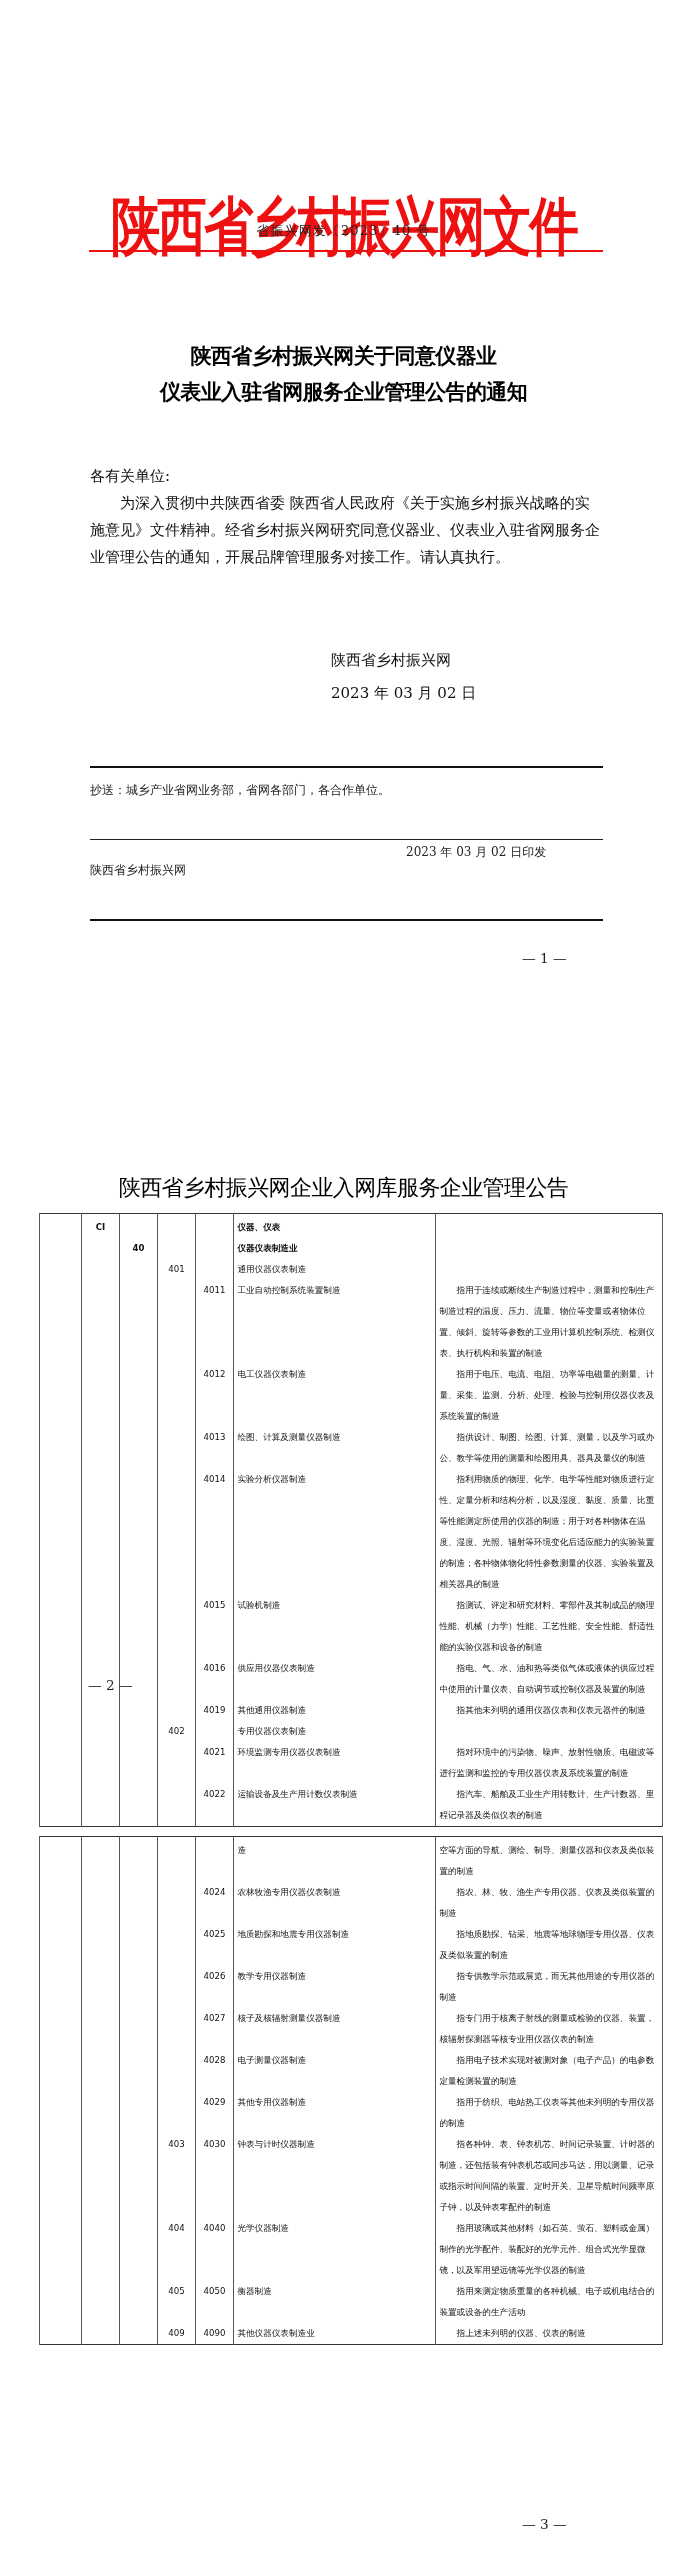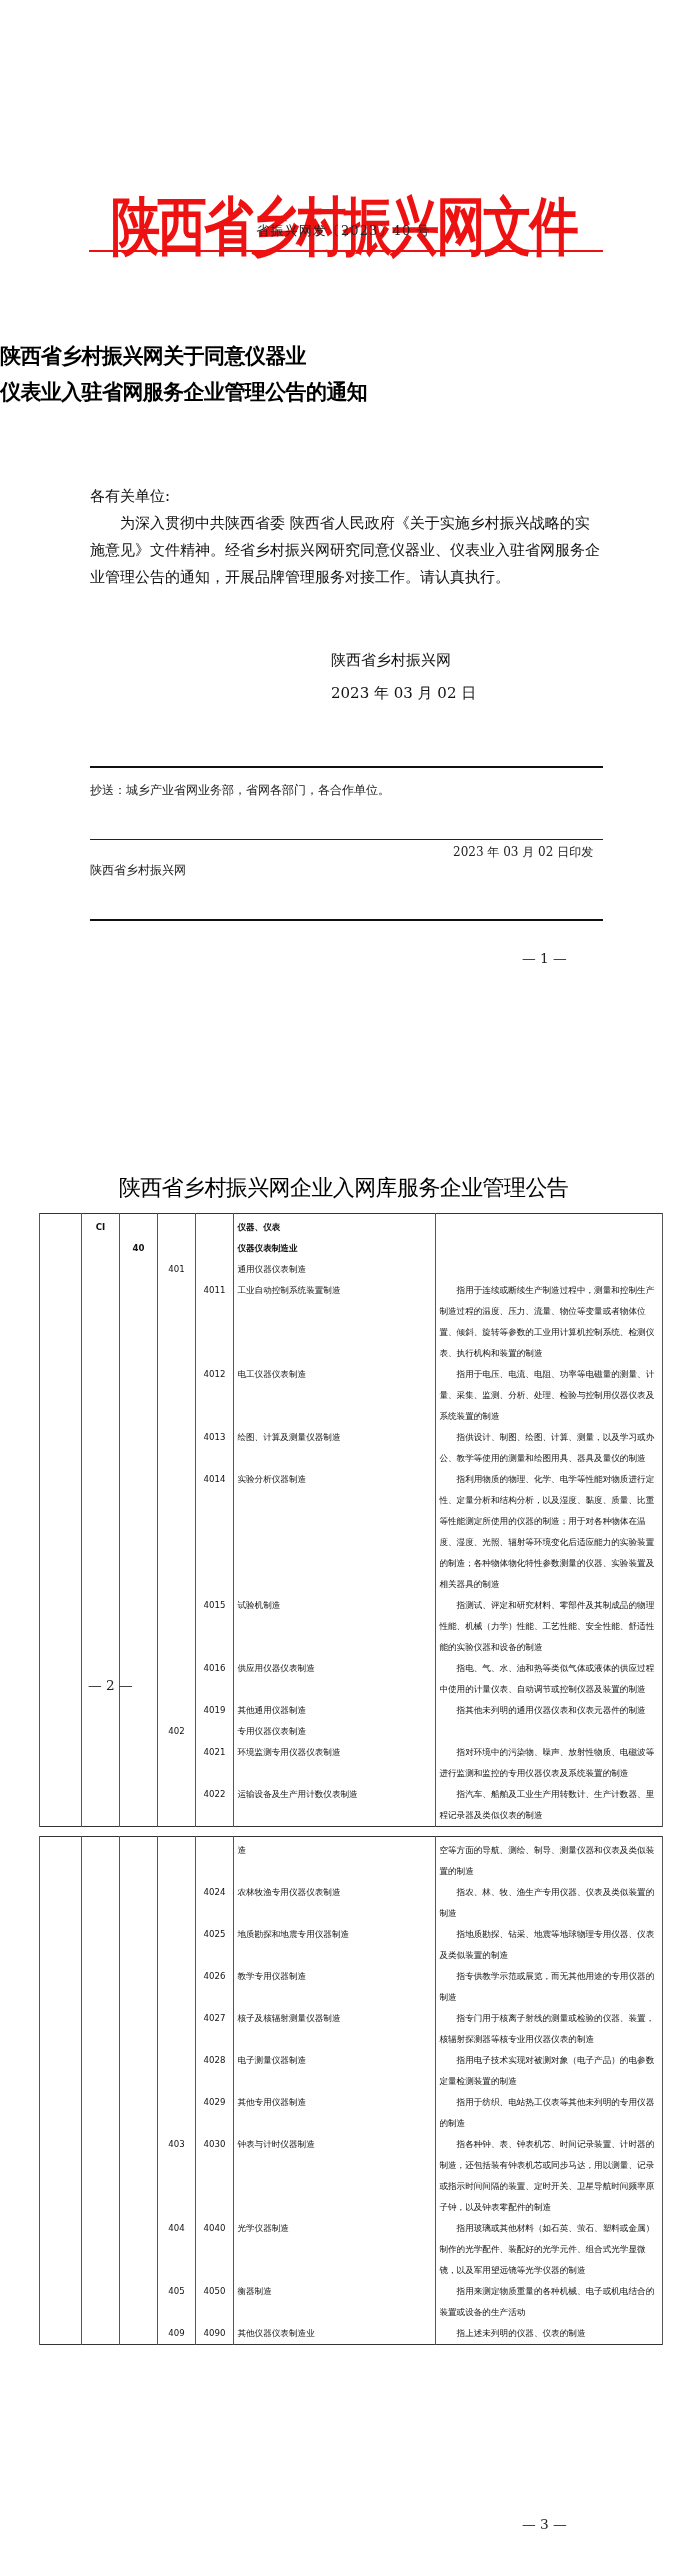--- a/index.html
+++ b/index.html
@@ -1,22 +1,22 @@
 <!DOCTYPE html>
 <html style="font-size:9.2px"><head>
 <meta charset="utf-8">
 <style>
   html,body{margin:0;padding:0;background:#fff;}
   body{width:687px;height:2576px;position:relative;overflow:hidden;color:#111;font-family:"DejaVu Serif","Liberation Serif",serif;}
   .abs{position:absolute;}
   .redtitle{left:0;width:687px;top:195px;text-align:center;color:#ee1111;font-family:"DejaVu Sans","Liberation Sans",sans-serif;font-size:63px;font-weight:bold;letter-spacing:-3.4px;line-height:1;transform:scaleX(0.78);}
   .docno{left:0;width:687px;top:222px;text-align:center;font-size:13px;color:#222;letter-spacing:1.1px;}
   .redline{left:89px;width:514px;top:250px;height:2.3px;background:#e11;}
-  .heading{left:0;width:687px;font-family:"DejaVu Sans","Liberation Sans",sans-serif;font-weight:bold;font-size:21px;color:#000;letter-spacing:-0.6px;}
-  .body-text{left:90px;width:513px;font-size:15px;line-height:27px;color:#111;margin-top:20px;}
+  .heading{left:0;width:687px;text-align:center;font-family:"DejaVu Sans","Liberation Sans",sans-serif;font-weight:bold;font-size:21px;color:#000;letter-spacing:-0.6px;}
+  .body-text{left:90px;width:513px;font-size:15px;line-height:27px;color:#111;}
   .indent{text-indent:2em;}
   .sig{left:331px;font-size:15px;color:#111;}
   .hr-thick{left:90px;width:513px;height:1.7px;background:#111;}
   .hr-thin{left:90px;width:513px;height:1.1px;background:#222;}
   .small{font-size:12px;color:#222;}
   .pageno{font-size:13.7px;color:#222;}
   .annex-title{left:0;width:687px;text-align:center;font-family:"DejaVu Sans","Liberation Sans",sans-serif;font-size:22px;color:#000;letter-spacing:-0.6px;}
   table.cls{position:absolute;left:39px;width:624px;border-collapse:collapse;font-family:"DejaVu Sans","Liberation Sans",sans-serif;font-size:8.6px;color:#111;table-layout:fixed;}
   table.cls td{border-left:0.6px solid #555;border-right:0.6px solid #555;vertical-align:top;padding:0 3.4px;line-height:21px;}
   table.cls tr.first td{padding-top:3.4px;}
@@ -40,21 +40,21 @@
 <div class="abs body-text" style="top:463px;">各有关单位:</div>
 <div class="abs body-text indent" style="top:490px;">为深入贯彻中共陕西省委 陕西省人民政府《关于实施乡村振兴战略的实施意见》文件精神。经省乡村振兴网研究同意仪器业、仪表业入驻省网服务企业管理公告的通知，开展品牌管理服务对接工作。请认真执行。</div>
 
 <div class="abs sig" style="top:651px;">陕西省乡村振兴网</div>
 <div class="abs sig" style="top:684px;">2023 年 03 月 02 日</div>
 
 <div class="abs hr-thick" style="top:766px;"></div>
 <div class="abs small" style="left:90px;top:782px;">抄送：城乡产业省网业务部，省网各部门，各合作单位。</div>
 <div class="abs hr-thin" style="top:839px;"></div>
 <div class="abs small" style="left:90px;top:862px;">陕西省乡村振兴网</div>
-<div class="abs small" style="left:406px;top:844px;margin-left:47px;">2023 年 03 月 02 日印发</div>
+<div class="abs small" style="left:406px;top:844px;">2023 年 03 月 02 日印发</div>
 <div class="abs hr-thick" style="top:919px;"></div>
 <div class="abs pageno" style="left:522px;top:950px;">— 1 —</div>
 
 <div class="abs annex-title" style="top:1173px;">陕西省乡村振兴网企业入网库服务企业管理公告</div>
 
 <table class="cls" id="tbl2" style="top: 1213px; border: 1.1px solid rgb(51, 51, 51);">
   <colgroup>
     <col style="width:42px">
       <col style="width:38px">
       <col style="width:38px">

